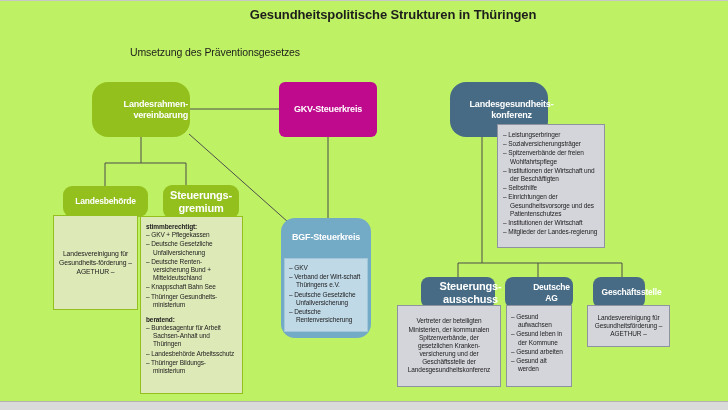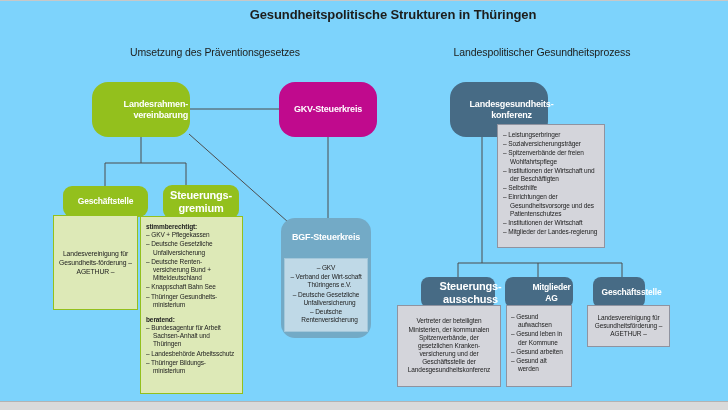--- a/index.html
+++ b/index.html
@@ -6,75 +6,74 @@
     --green:#93c01d; --green-light:#dde9b7;
     --magenta:#c00a8d;
     --blue:#73aac6; --blue-light:#bfd9e7;
     --slate:#476b85;
     --gray-fill:#d4d5db; --gray-border:#8f93a0;
     --line:#4d4d4d; --text:#1d1d1b;
     --footer:#dadada;
   }
   html,body{margin:0;padding:0;background:#fff;}
   #stage{
-    position:relative;width:728px;height:410px;background:#7dd3fc;overflow:hidden;
+    position:relative;width:728px;height:410px;background:#bef264;overflow:hidden;
     font-family:"Liberation Sans",sans-serif;color:var(--text);
   }
   .hairline-top{position:absolute;left:0;top:0;width:728px;height:1px;background:#c8c8c8;}
   .footer-bar{position:absolute;left:0;top:401px;width:728px;height:9px;background:var(--footer);border-top:1px solid #b3b3b3;box-sizing:border-box;}
   .abs{position:absolute;box-sizing:border-box;}
   .title{left:58px;right:0;top:7px;text-align:center;font-size:13px;font-weight:bold;letter-spacing:-0.1px;}
   .sec-head{top:46px;text-align:center;font-size:10.5px;font-weight:normal;letter-spacing:-0.1px;}
   .node{display:flex;align-items:center;justify-content:center;text-align:center;
         color:#fff;font-weight:bold;font-size:9px;line-height:1.18;letter-spacing:-0.2px;z-index:2;padding:2px;}
   .r16{border-radius:16px;} .r9{border-radius:9px;} .r8{border-radius:8px;}
-  .green{background:var(--green);} .magenta{background:var(--magenta);}
-  .slate{background:var(--slate);padding-left:27px;} .blue{background:var(--blue);text-align:center;}
+  .green{background:var(--green);} .magenta{background:var(--magenta);border-radius:6px;}
+  .slate{background:var(--slate);padding-left:27px;} .blue{background:var(--blue);}
   .panel{z-index:3;font-size:6.5px;line-height:1.26;letter-spacing:-0.1px;color:#222;}
   .panel-green{background:var(--green-light);border:1px solid var(--green);}
   .panel-gray{background:var(--gray-fill);border:1px solid var(--gray-border);}
   .panel-blue{background:var(--blue-light);border:1px solid #a3c7da;}
   .centered{display:flex;flex-direction:column;align-items:center;justify-content:center;text-align:center;}
   ul.dashlist{list-style:none;margin:0;padding:0;}
   ul.dashlist li{padding-left:7px;text-indent:-7px;margin:0 0 1px 0;}
   .grp-label{font-weight:bold;}
   .gap{margin-top:7px;}
   svg.lines{position:absolute;left:0;top:0;z-index:1;pointer-events:none;}
   #box-bgf .bgf-title{height:38px;display:flex;align-items:center;justify-content:center;color:#fff;font-weight:bold;font-size:9px;letter-spacing:-0.2px;}
 </style>
 </head>
 <body>
 
 <div id="stage">
   <div class="hairline-top"></div>
 
   <div class="abs title">Gesundheitspolitische Strukturen in Thüringen</div>
   <div class="abs sec-head" style="left:104px;width:222px;">Umsetzung des Präventionsgesetzes</div>
-  <div class="abs sec-head" style="left:430px;width:224px;">Landespolitischer Gesundheitsprozess</div>
 
   <svg class="lines" width="728" height="410">
     <g stroke="#4d4d4d" stroke-width="1" fill="none">
       <path d="M190,109 H279"></path>
       <path d="M141,137 V163 M105,187 V163 H186 V187"></path>
       <path d="M189,134 L288,222"></path>
       <path d="M328,137 V219"></path>
       <path d="M482,137 V263 M458,277 V263 H622 V277 M538,263 V277"></path>
     </g>
   </svg>
 
   <div class="abs node green r16" style="left:92px;top:82px;width:98px;height:55px;text-align:right;">
     <span>Landesrahmen-​vereinbarung</span>
   </div>
 
   <div class="abs node magenta r16" style="left:279px;top:82px;width:98px;height:55px;">
     <span>GKV-Steuerkreis</span>
   </div>
 
   <div class="abs node green r9" style="left:63px;top:186px;width:85px;height:31px;font-size:8.5px;">
-    <span>Geschäftstelle</span>
+    <span>Landesbehörde</span>
   </div>
   <div class="abs panel panel-green centered" style="left:53px;top:215px;width:85px;height:95px;font-size:6.8px;line-height:1.35;padding:3px;">
     <span>Landesvereinigung für Gesundheits-​förderung – AGETHUR –</span>
   </div>
 
   <div class="abs node green r9" style="left:163px;top:185px;width:76px;height:34px;font-size:11px;">
     <span>Steuerungs-​gremium</span>
   </div>
   <div class="abs panel panel-green" style="left:140px;top:216px;width:103px;height:178px;padding:6px 5px;">
     <div class="grp-label">stimmberechtigt:</div>
@@ -123,21 +122,21 @@
   </div>
 
   <div class="abs node slate r8" style="left:421px;top:277px;width:74px;height:31px;font-size:11px;">
     <span>Steuerungs-​ausschuss</span>
   </div>
   <div class="abs panel panel-gray centered" style="left:397px;top:305px;width:104px;height:82px;padding:3px;">
     <span>Vertreter der beteiligten Ministerien, der kommunalen Spitzenverbände, der gesetzlichen Kranken-​versicherung und der Geschäftsstelle der Landesgesundheitskonferenz</span>
   </div>
 
   <div class="abs node slate r8" style="left:505px;top:277px;width:68px;height:31px;font-size:8.5px;">
-    <span>Mitglieder AG</span>
+    <span>Deutsche AG</span>
   </div>
   <div class="abs panel panel-gray" style="left:506px;top:305px;width:66px;height:82px;padding:7px 4px;">
     <ul class="dashlist">
         <li>– Gesund aufwachsen</li>
         <li>– Gesund leben in der Kommune</li>
         <li>– Gesund arbeiten</li>
         <li>– Gesund alt werden</li>
       </ul>
   </div>
 

